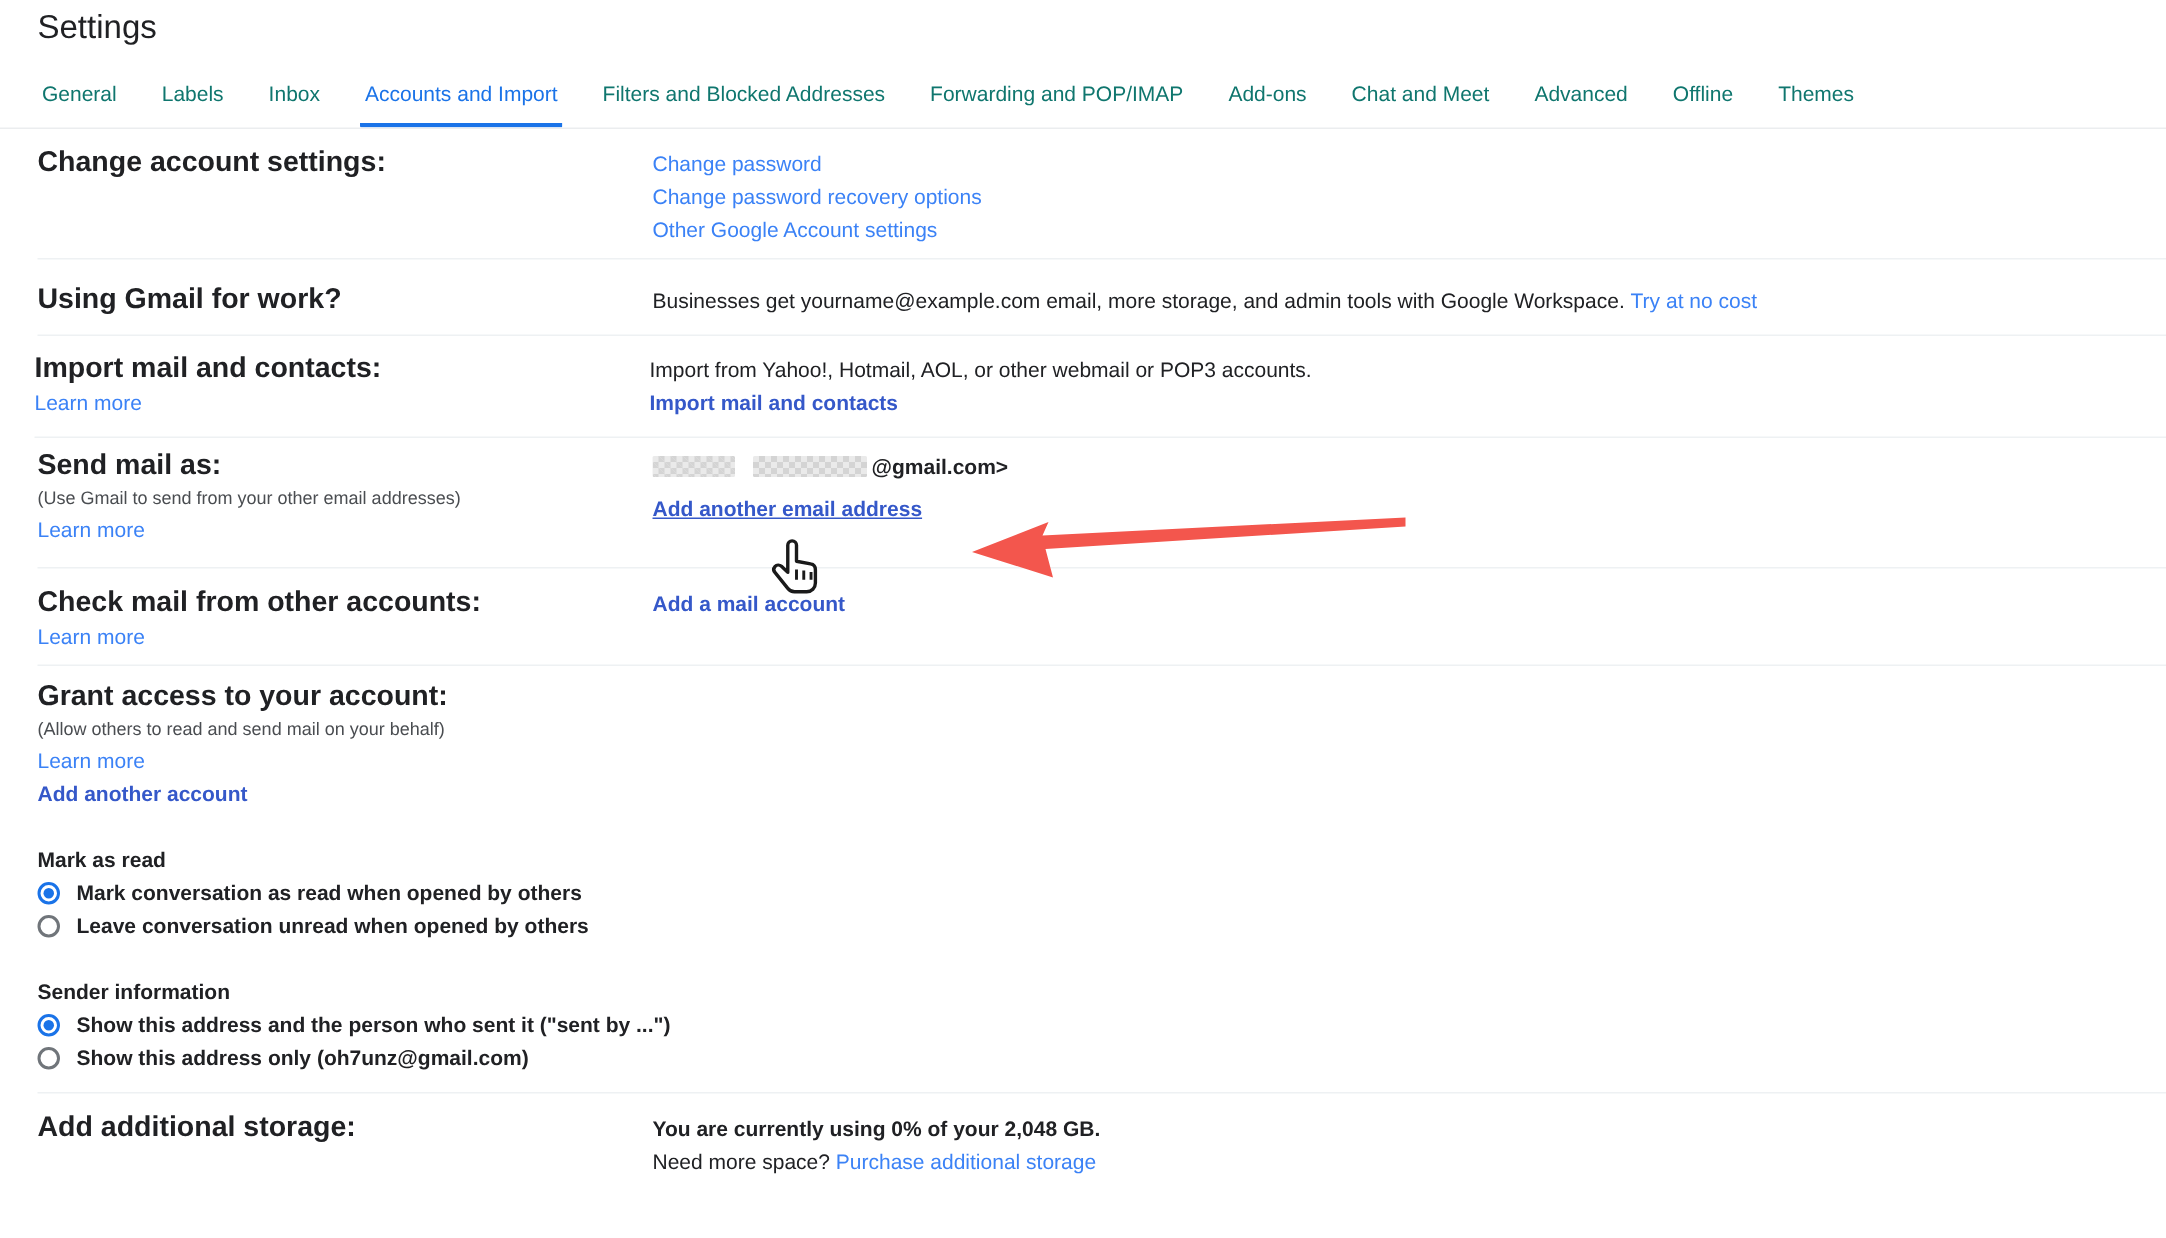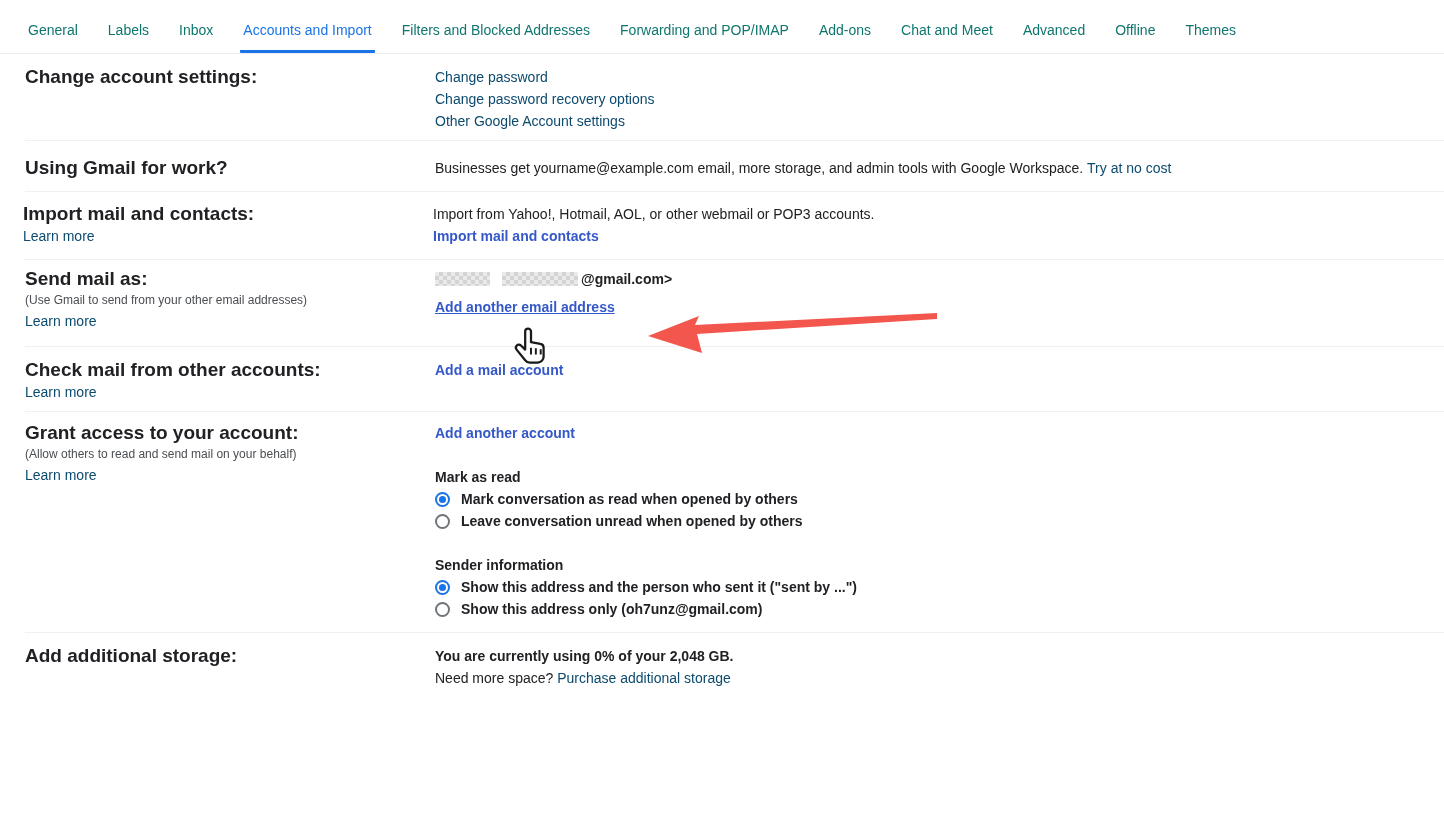--- a/index.html
+++ b/index.html
@@ -13,33 +13,33 @@
   .tabbar { display:flex; gap:24px; padding-left:25px; margin-top:10px; border-bottom:1px solid #ebedef; }
   .tab { font-size:14px; color:#0f766e; padding:12px 3px 12px; cursor:default; white-space:nowrap; border-bottom:3px solid transparent; }
   .tab.active { color:#1a73e8; border-bottom:3px solid #1a73e8; border-radius:0 0 1px 1px; }
   
   .row { display:flex; margin-left:25px; border-bottom:1px solid #eef1f3; }
   .row.last { border-bottom:none; }
   .col-left { width:410px; flex-shrink:0; padding-right:24px; }
   .col-right { flex:1; position:relative; }
   .label { font-weight:700; font-size:19px; color:#202124; line-height:22px; }
   .sub { font-size:12px; color:#4a4d51; line-height:20px; }
-  .link { color:#0c4a6e; text-decoration:none; line-height:22px; display:inline-block; }
+  .link { color:#3b82f6; text-decoration:none; line-height:22px; display:inline-block; }
   .link.u { }
   .blink { color:#3558c9; font-weight:700; text-decoration:none; line-height:22px; display:inline-block; }
   .blink.u { text-decoration:underline; }
   .text { color:#202124; line-height:22px; }
   .bold { font-weight:700; }
   
   .r1 { padding:12px 0 8px; }
   .r2 { padding:16px 0 12px; }
   .r3 { padding:11px 0 12px;margin-left:23px; }
   .r4 { padding:8px 0 14px; }
   .r5 { padding:12px 0 8px; }
-  .r6 { padding:10px 0 12px; }
+  .r6 { padding:10px 0 12px;flex-direction:column; }
   .r7 { padding:12px 0 16px; }
   .gap22 { height:22px; }
   
   .pix {
     display:inline-block; height:14px; vertical-align:-2px; border-radius:1px;
     background-image:
       linear-gradient(45deg,#d4d4d4 25%,transparent 25%,transparent 75%,#d4d4d4 75%),
       linear-gradient(45deg,#d4d4d4 25%,#eaeaea 25%,#eaeaea 75%,#d4d4d4 75%);
     background-size:8px 8px; background-position:0 0,4px 4px;
   }
@@ -55,20 +55,21 @@
   
   .arrow-svg { position:absolute; left:212px; top:14px; width:292px; height:44px; pointer-events:none; }
   .cursor-svg { position:absolute; left:76px; top:30px; width:40px; height:42px; pointer-events:none; }
   .linkline { position:relative; margin-top:6px; }
 </style>
 </head>
 <body>
 
 <div class="page">
 
+  <div class="title">Settings</div>
 
   <div class="tabbar">
     <div class="tab">General</div>
     <div class="tab">Labels</div>
     <div class="tab">Inbox</div>
     <div class="tab active">Accounts and Import</div>
     <div class="tab">Filters and Blocked Addresses</div>
     <div class="tab">Forwarding and POP/IMAP</div>
     <div class="tab">Add-ons</div>
     <div class="tab">Chat and Meet</div>

